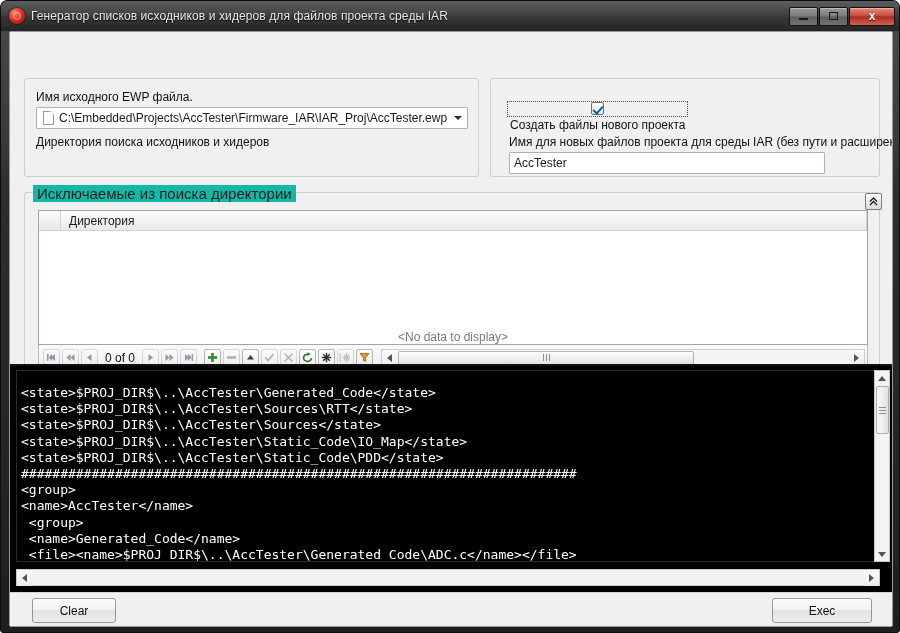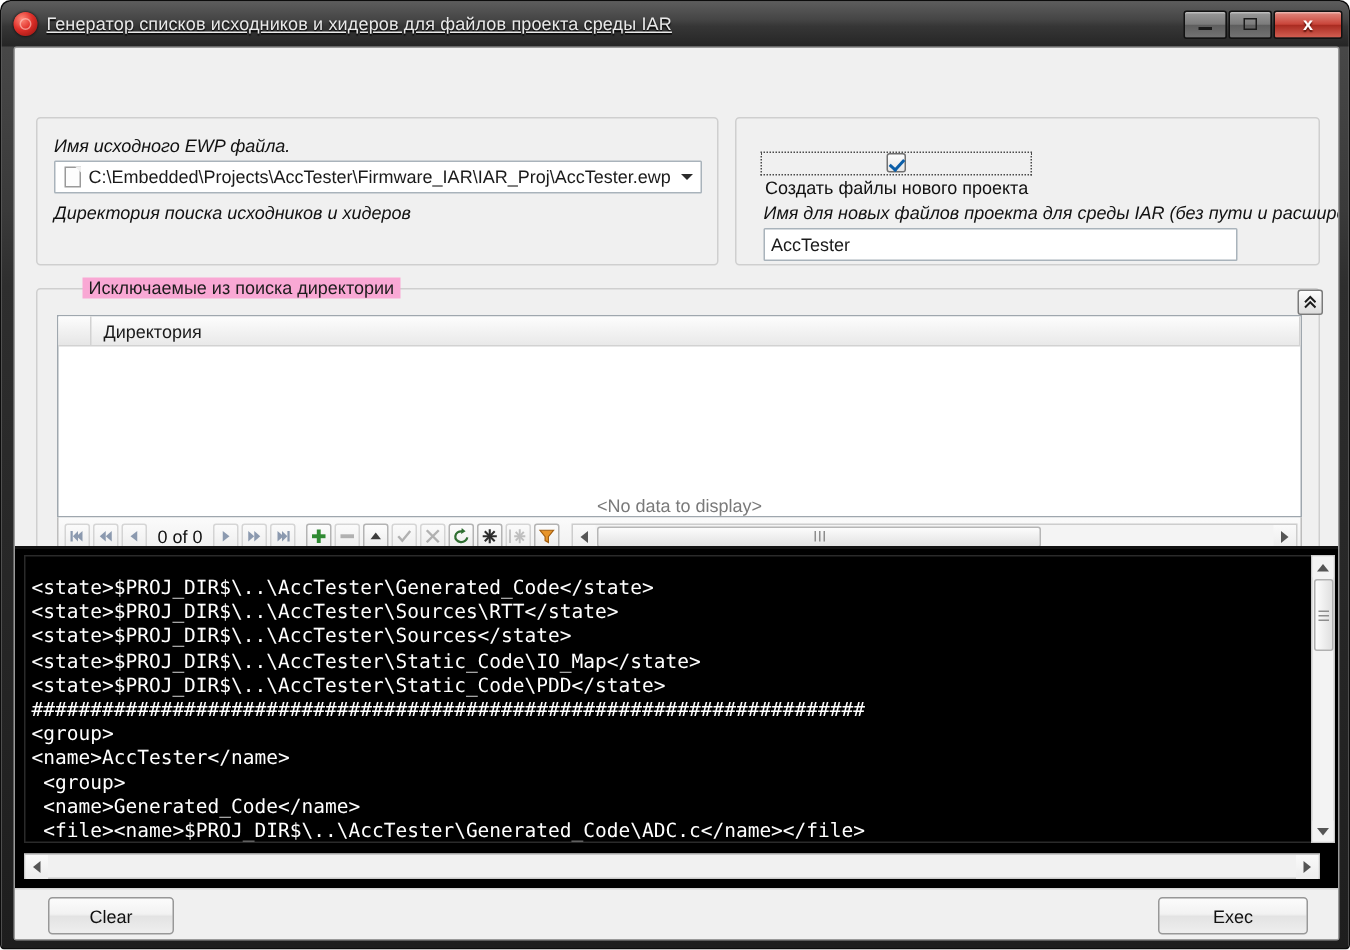--- a/index.html
+++ b/index.html
@@ -38,21 +38,20 @@
     box-shadow: 0 0 2px #000;
   }
   #app-icon .ring {
     position:absolute; left:4px; top:4px; width:8px; height:8px; border-radius:50%;
     border: 1.5px solid rgba(255,200,190,.65);
   }
   #title-text {
     color: #e9e9e9; font-size: 12px; line-height: 14px;
     text-shadow: 0 1px 1px #000; white-space: nowrap;
     letter-spacing: .1px;
-    text-decoration: underline;
   }
   #titlebar-spacer { flex: 1 1 auto; }
   #caption-buttons {
     display: flex; align-items: center; gap: 1px; margin-right: 6px;
   }
   .cap-btn {
     width: 29px; height: 19px;
     border: 1px solid #121212;
     border-radius: 2px;
     display: flex; align-items: center; justify-content: center;
@@ -87,30 +86,30 @@
 
   
   .groupbox {
     position: absolute;
     border: 1px solid #c8c8c8;
     border-radius: 3px;
     background: transparent;
   }
   .groupbox > .gb-title {
     position: absolute; top: -8px; left: 8px;
-    background: #f9a8d4; padding: 0 4px;
-    font-size: 12px; color: #1d1d1d; white-space: nowrap; margin-left: 22px;
+    background: #14b8a6; padding: 0 4px;
+    font-size: 15px; color: #1d1d1d; white-space: nowrap;
   }
 
   #gb-left  { left: 14px;  top: 46px; width: 455px; height: 99px; border:1px solid #cfcfcf; }
   #gb-right { left: 480px; top: 46px; width: 390px; height: 99px; border:1px solid #cfcfcf; }
   #gb-excl  { left: 14px;  top: 160px; width: 856px; height: 185px; border:1px solid #cfcfcf; }
 
   .field-label {
-    position: absolute; font-size: 12px; color: #111; white-space: nowrap; font-style: italic;
+    position: absolute; font-size: 12px; color: #111; white-space: nowrap;
   }
 
   
   .combo {
     position: absolute; height: 22px;
     background: #fff; border: 1px solid #a9b3bb;
     display: flex; align-items: center;
     border-radius: 1px;
   }
   .combo .cicon { width: 18px; display:flex; align-items:center; justify-content:center; flex: 0 0 auto; margin-left:2px;}

